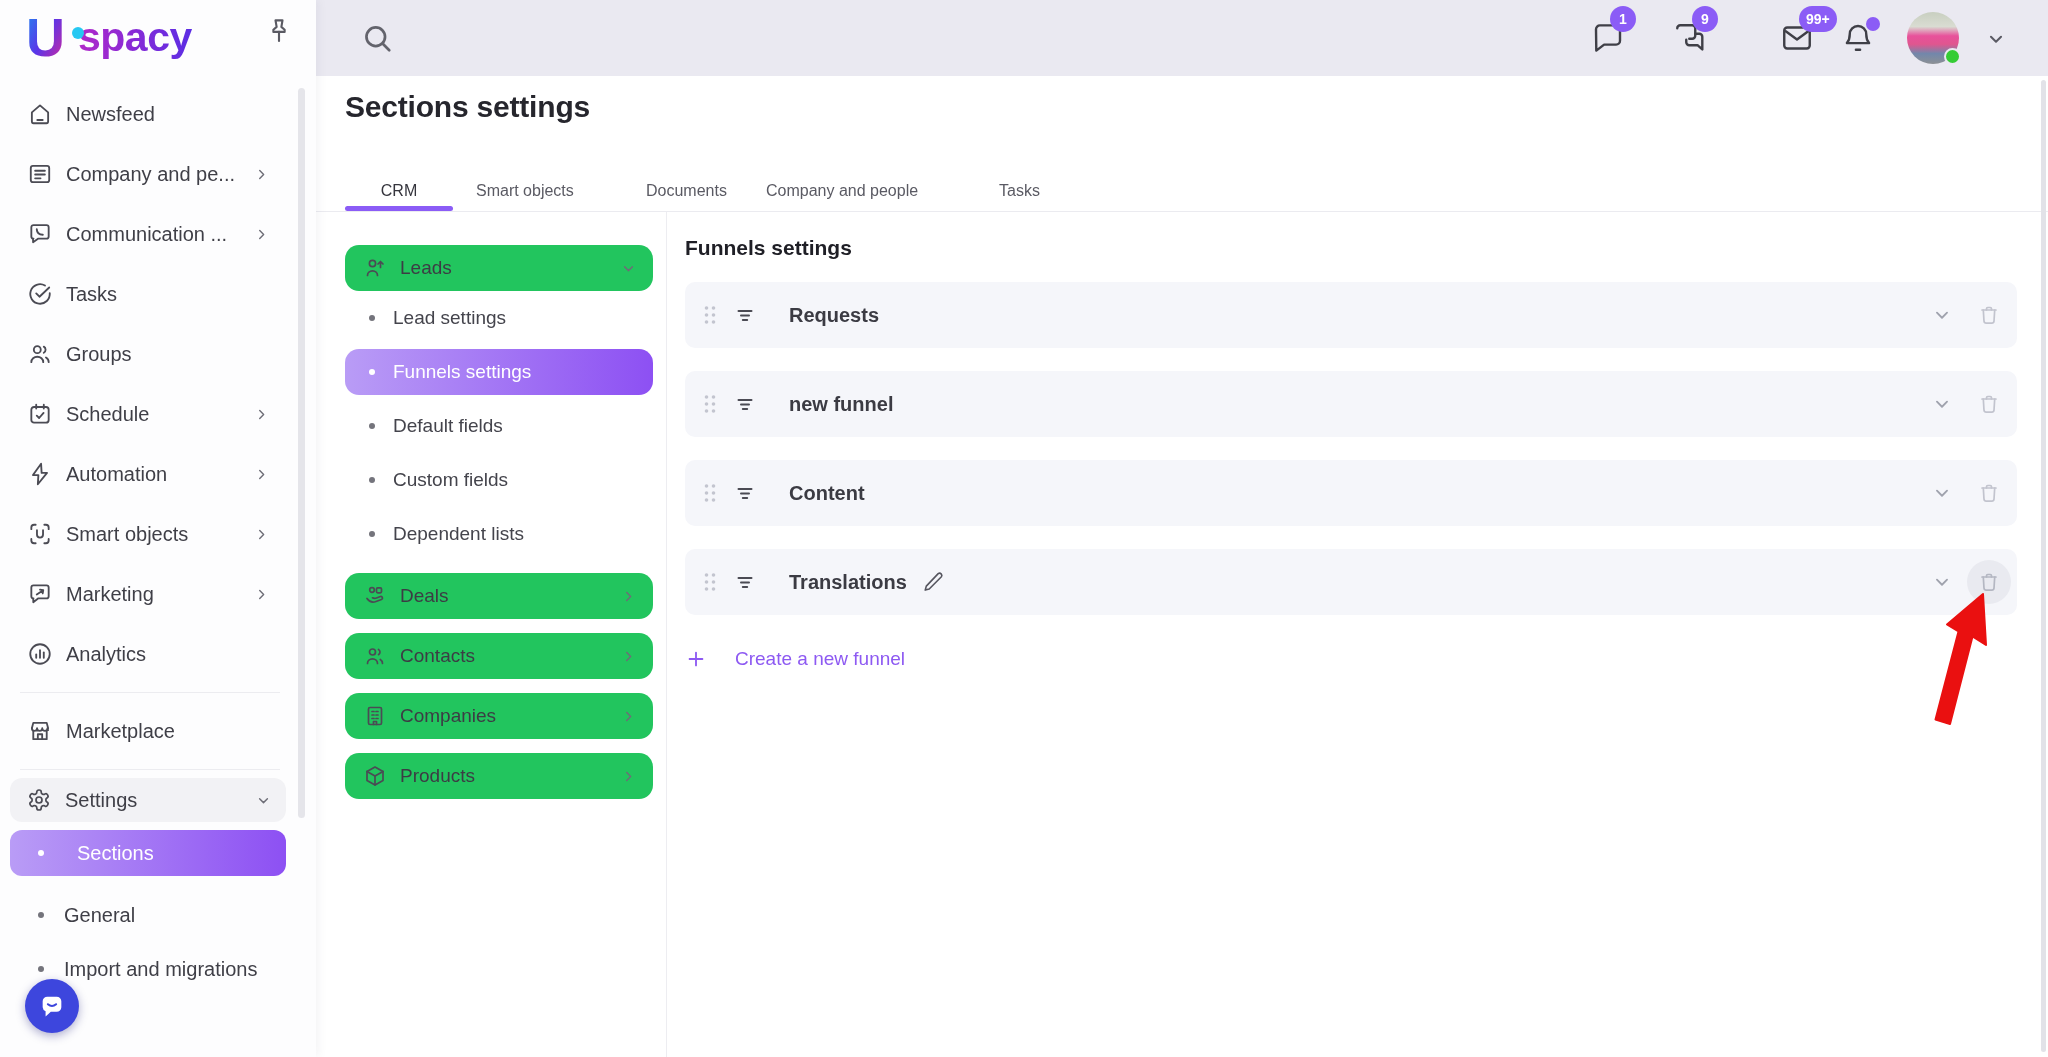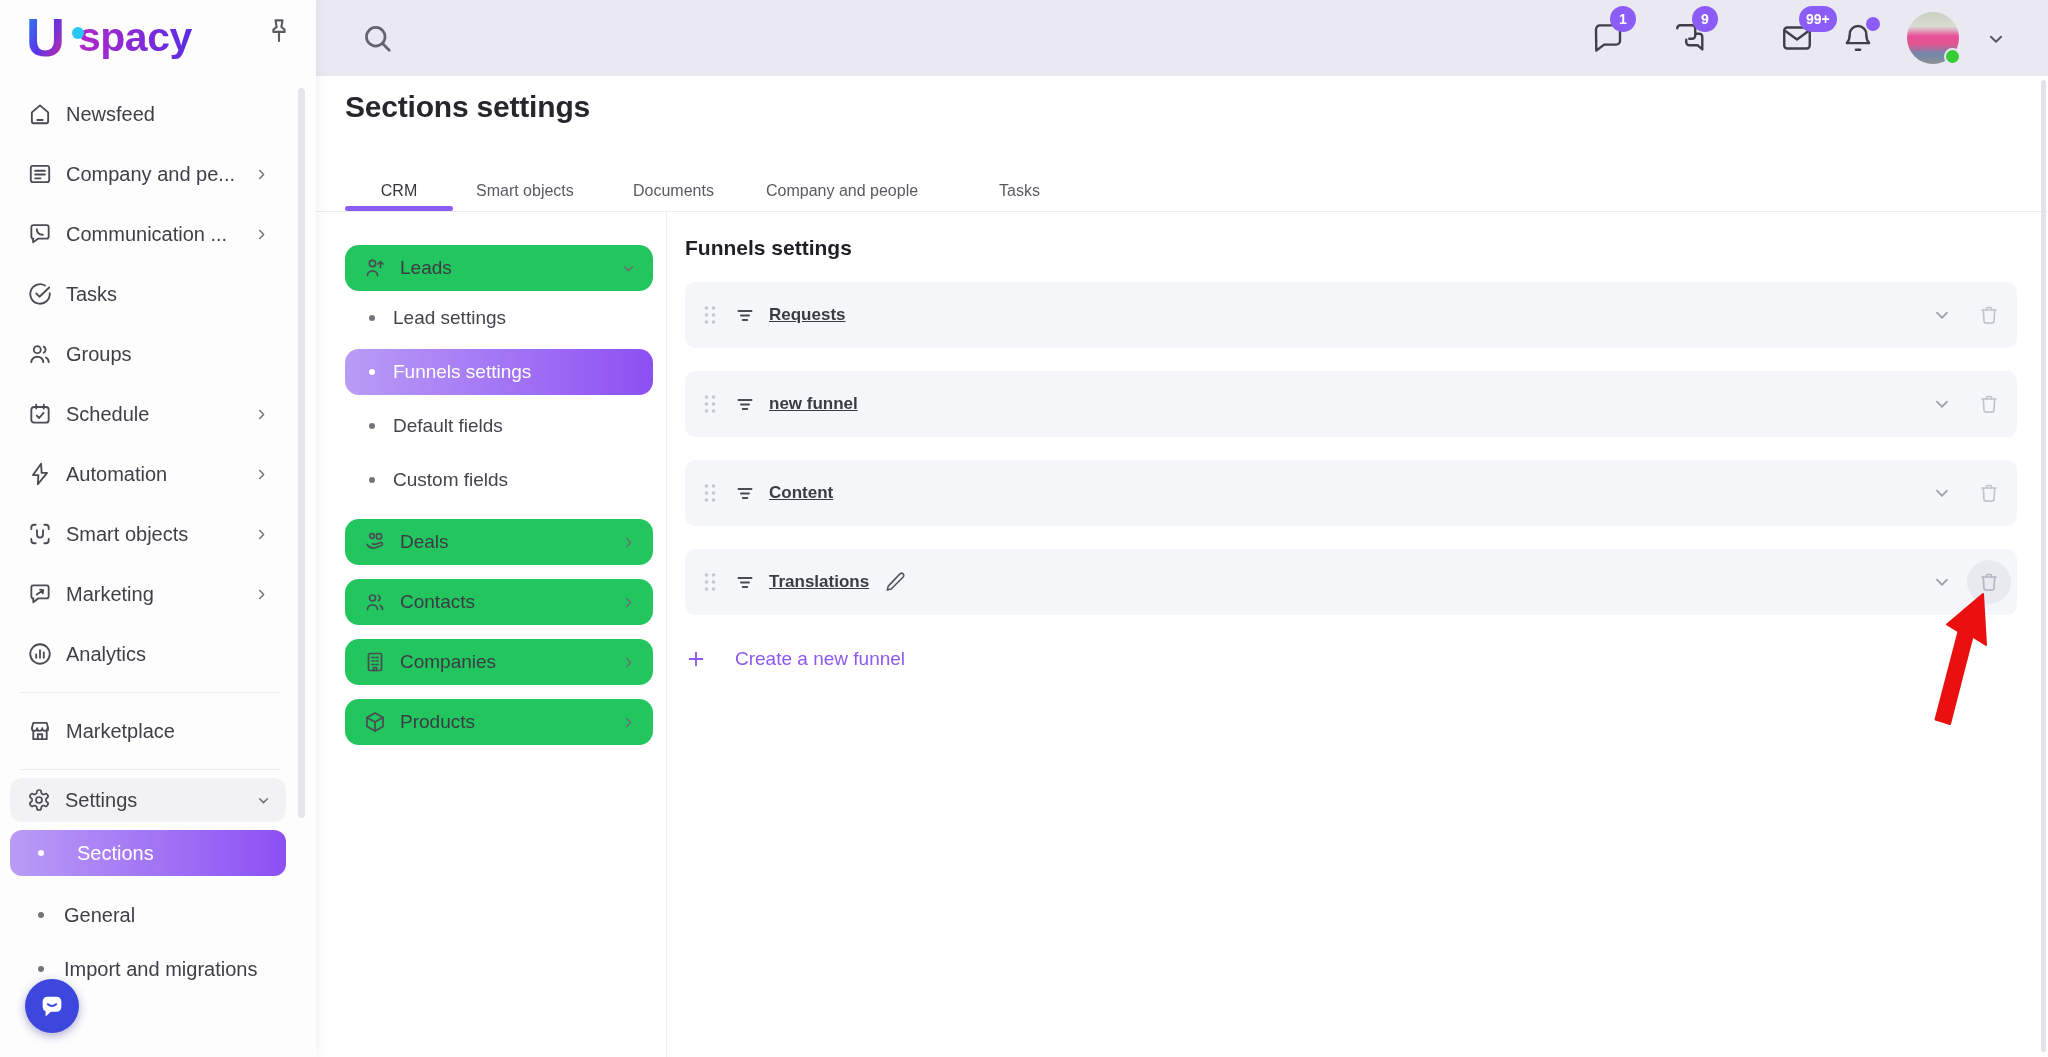--- a/index.html
+++ b/index.html
@@ -81,21 +81,21 @@
   .snav-sel .bullet{width:6px;height:6px;border-radius:50%;background:#fff;flex:none;}
   .snav-sel .lbl{margin-left:18px;font-size:19px;color:#ffffff;}
 
   
   .content-heading{position:absolute;left:685px;top:236px;font-size:21px;font-weight:700;color:#1f1f26;}
   .rows{position:absolute;left:685px;top:282px;width:1332px;}
   .frow{height:66px;border-radius:10px;background:#f5f6fa;margin-bottom:23px;display:flex;align-items:center;
         padding:0 6px 0 18px;box-sizing:border-box;}
   .drag{width:14px;height:20px;cursor:grab;flex:none;}
   .funnel-ic{margin-left:16px;}
-  .frow .name{margin-left:12px;font-size:17px;font-weight:700;color:#3b3b43;text-decoration:underline;}
+  .frow .name{margin-left:32px;font-size:20px;font-weight:700;color:#3b3b43;}
   .pencil-btn{margin-left:14px;width:24px;height:24px;cursor:pointer;flex:none;}
   .row-chevron{margin-left:auto;width:22px;height:22px;cursor:pointer;flex:none;}
   .trash-wrap{margin-left:14px;width:44px;height:44px;border-radius:50%;display:flex;align-items:center;
               justify-content:center;cursor:pointer;flex:none;}
   .trash-wrap.hl{background:#e9eaf0;}
   .create-link{position:absolute;left:685px;top:638px;height:42px;display:flex;align-items:center;cursor:pointer;gap:15px;}
   .create-link .lbl{margin-left:13px;font-size:19px;font-weight:500;color:#8d59f2;}
 
   .red-arrow{position:absolute;left:1920px;top:588px;}
   .win-scroll{position:absolute;left:2041px;top:80px;width:5px;height:972px;border-radius:3px;background:#e2e2e8;}
@@ -333,21 +333,21 @@
   </div>
 
   <div class="page-title">Sections settings</div>
 
   <div class="tab active" style="left:345px;width:108px">
     <span>CRM</span>
   </div>
   <div class="tab" style="left:476px">
     <span>Smart objects</span>
   </div>
-  <div class="tab" style="left:633px">
+  <div class="tab" style="left:646px">
     <span>Documents</span>
   </div>
   <div class="tab" style="left:766px">
     <span>Company and people</span>
   </div>
   <div class="tab" style="left:999px">
     <span>Tasks</span>
   </div>
   <div class="tab-underline"></div>
   <div class="tab-border"></div>
@@ -376,20 +376,24 @@
       <span class="lbl">Funnels settings</span>
     </div>
 
     <div class="snav-sub">
       <span class="bullet"></span>
       <span class="lbl">Default fields</span>
     </div>
     <div class="snav-sub">
       <span class="bullet"></span>
       <span class="lbl">Custom fields</span>
+    </div>
+    <div class="snav-sub">
+      <span class="bullet"></span>
+      <span class="lbl">Dependent lists</span>
     </div>
 
     <div class="snav-pill mt12">
       <svg class="ic24" viewBox="0 0 24 24">
         <circle cx="9" cy="6" r="2.3"></circle>
           <rect x="13.5" y="3.8" width="5" height="5" rx="1.2"></rect>
         <path d="M4 14.5 q3.5 5 9 3 l5.5 -2 a1.6 1.6 0 0 0 -1.1 -3 L13.5 14 q-2.2 .9 -4 -.2"></path>
       </svg>
       <span class="lbl">Deals</span>
       <svg class="chev" viewBox="0 0 24 24">

